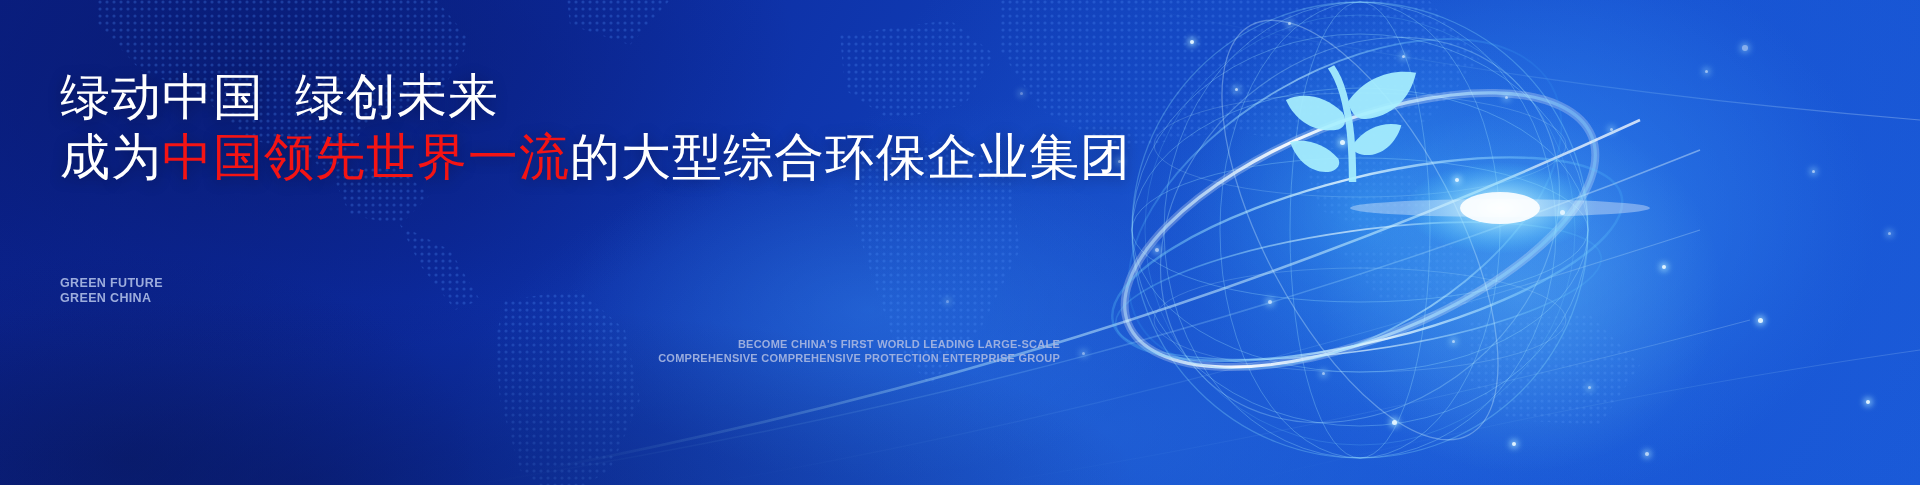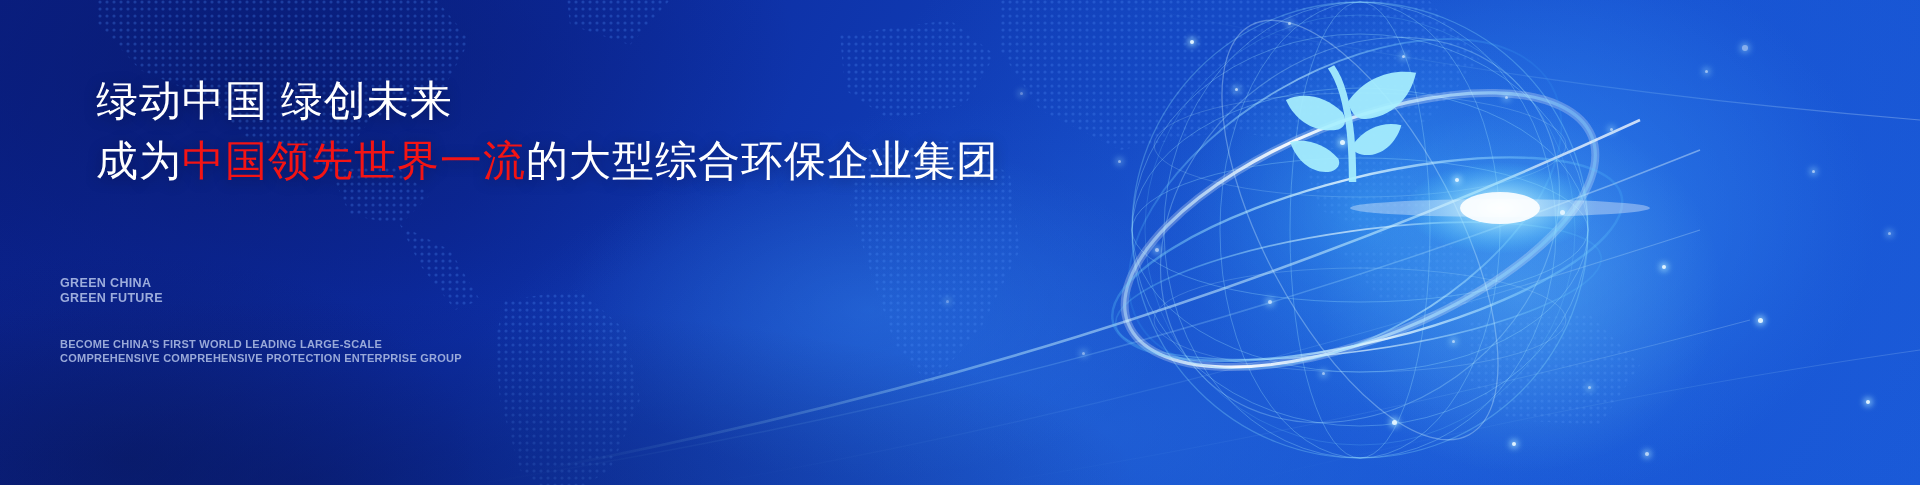--- a/index.html
+++ b/index.html
@@ -59,29 +59,28 @@
     box-shadow:0 0 6px 2px rgba(170,230,255,.85);
   }
 
   
   .copy{
     position:absolute;
     left:60px; top:72px;
     width:1000px;
   }
   .headline-cn{
-    font-family:Liberation Sans, sans-serif;
-    font-size:42px;
+    font-family:Liberation Mono, monospace;
+    font-size:50px;
     line-height:58px;
     font-weight:400;
     color:#ffffff;
     letter-spacing:1px;
     white-space:nowrap;
     text-shadow:0 2px 14px rgba(0,0,20,.35);
-    margin-left:36px;
   }
   .headline-cn.line2{ margin-top:2px; }
   .hl-red{ color:#f41414; }
 
   .sub-en{
     margin-top:86px;
     font-size:12.5px;
     font-weight:700;
     line-height:15px;
     letter-spacing:.35px;
@@ -89,20 +88,21 @@
     opacity:.92;
   }
   .desc-en{
     margin-top:32px;
     font-size:11px;
     font-weight:700;
     line-height:13.5px;
     letter-spacing:.25px;
     color:#a9b8e2;
     opacity:.9;
+    text-align:right;
   }
 
   
   .vignette{
     position:absolute; inset:0; pointer-events:none;
     background:
       radial-gradient(ellipse 1200px 260px at 300px 480px, rgba(6,20,86,.45) 0%, rgba(6,20,86,0) 70%);
   }
 </style>
 </head>
@@ -294,22 +294,22 @@
 
   <div class="copy">
 
     <div class="headline-cn line1">绿动中国 绿创未来</div>
 
     <div class="headline-cn line2">
       <span>成为</span><span class="hl-red">中国领先世界一流</span><span>的大型综合环保企业集团</span>
     </div>
 
     <div class="sub-en">
+      <div>GREEN FUTURE</div>
       <div>GREEN CHINA</div>
-      <div>GREEN FUTURE</div>
     </div>
 
     <div class="desc-en">
       <div>BECOME CHINA'S FIRST WORLD LEADING LARGE-SCALE</div>
       <div>COMPREHENSIVE COMPREHENSIVE PROTECTION ENTERPRISE GROUP</div>
     </div>
 
   </div>
 </div>
 

